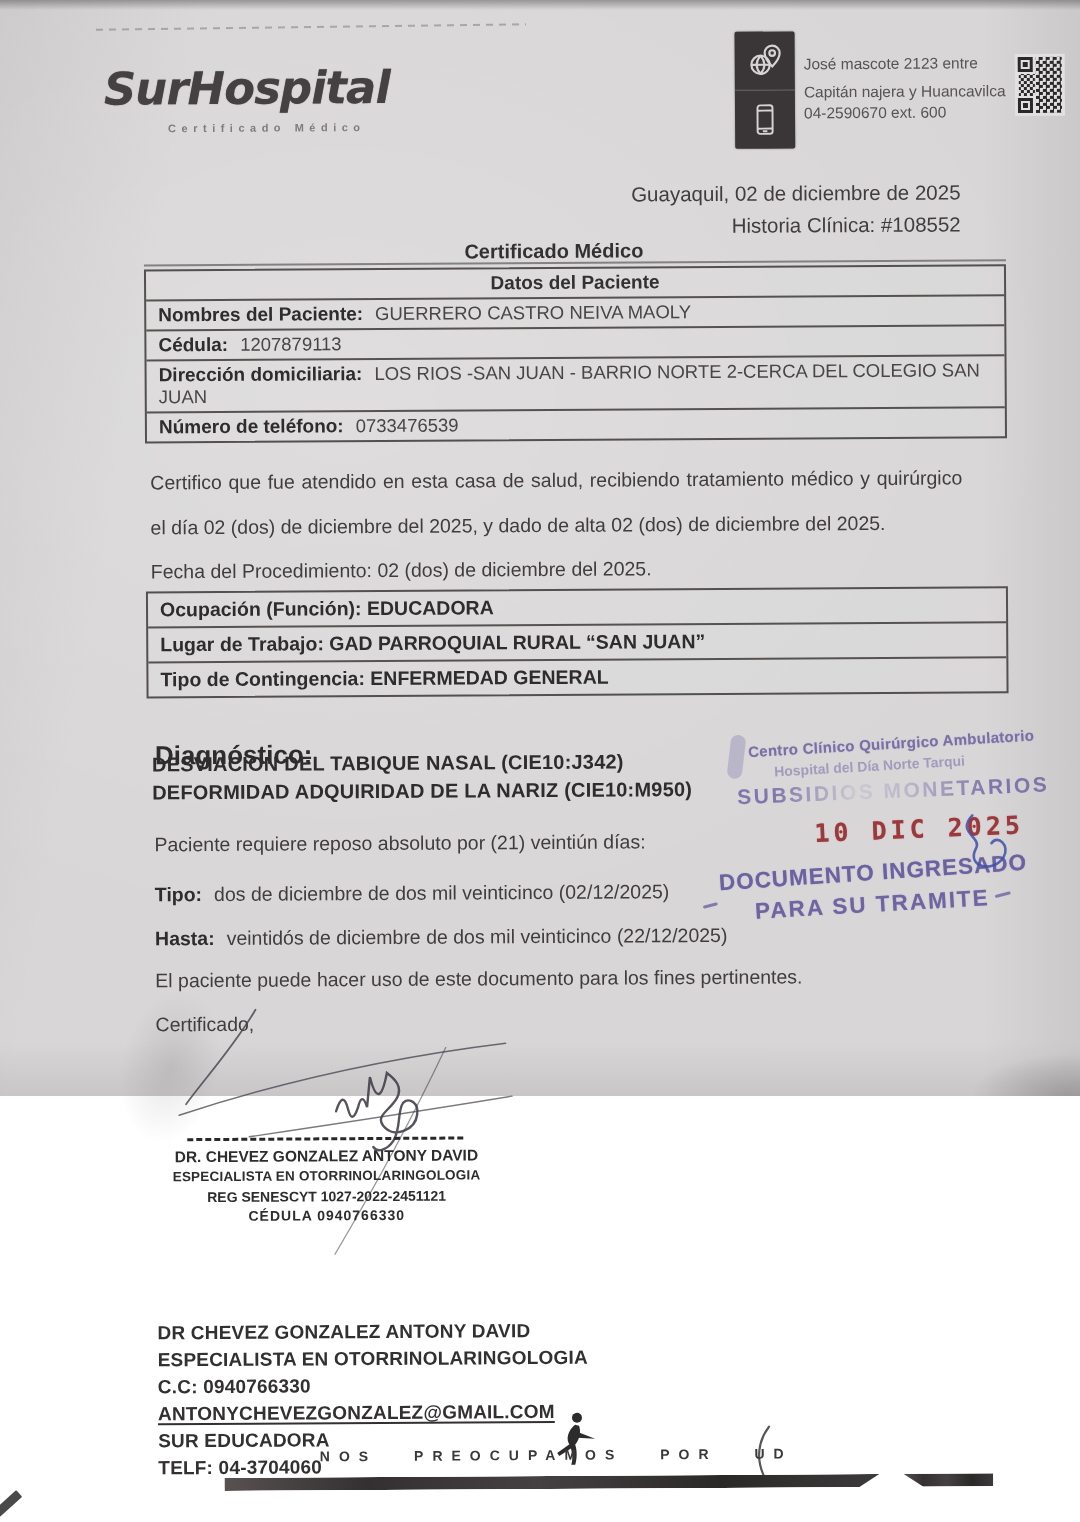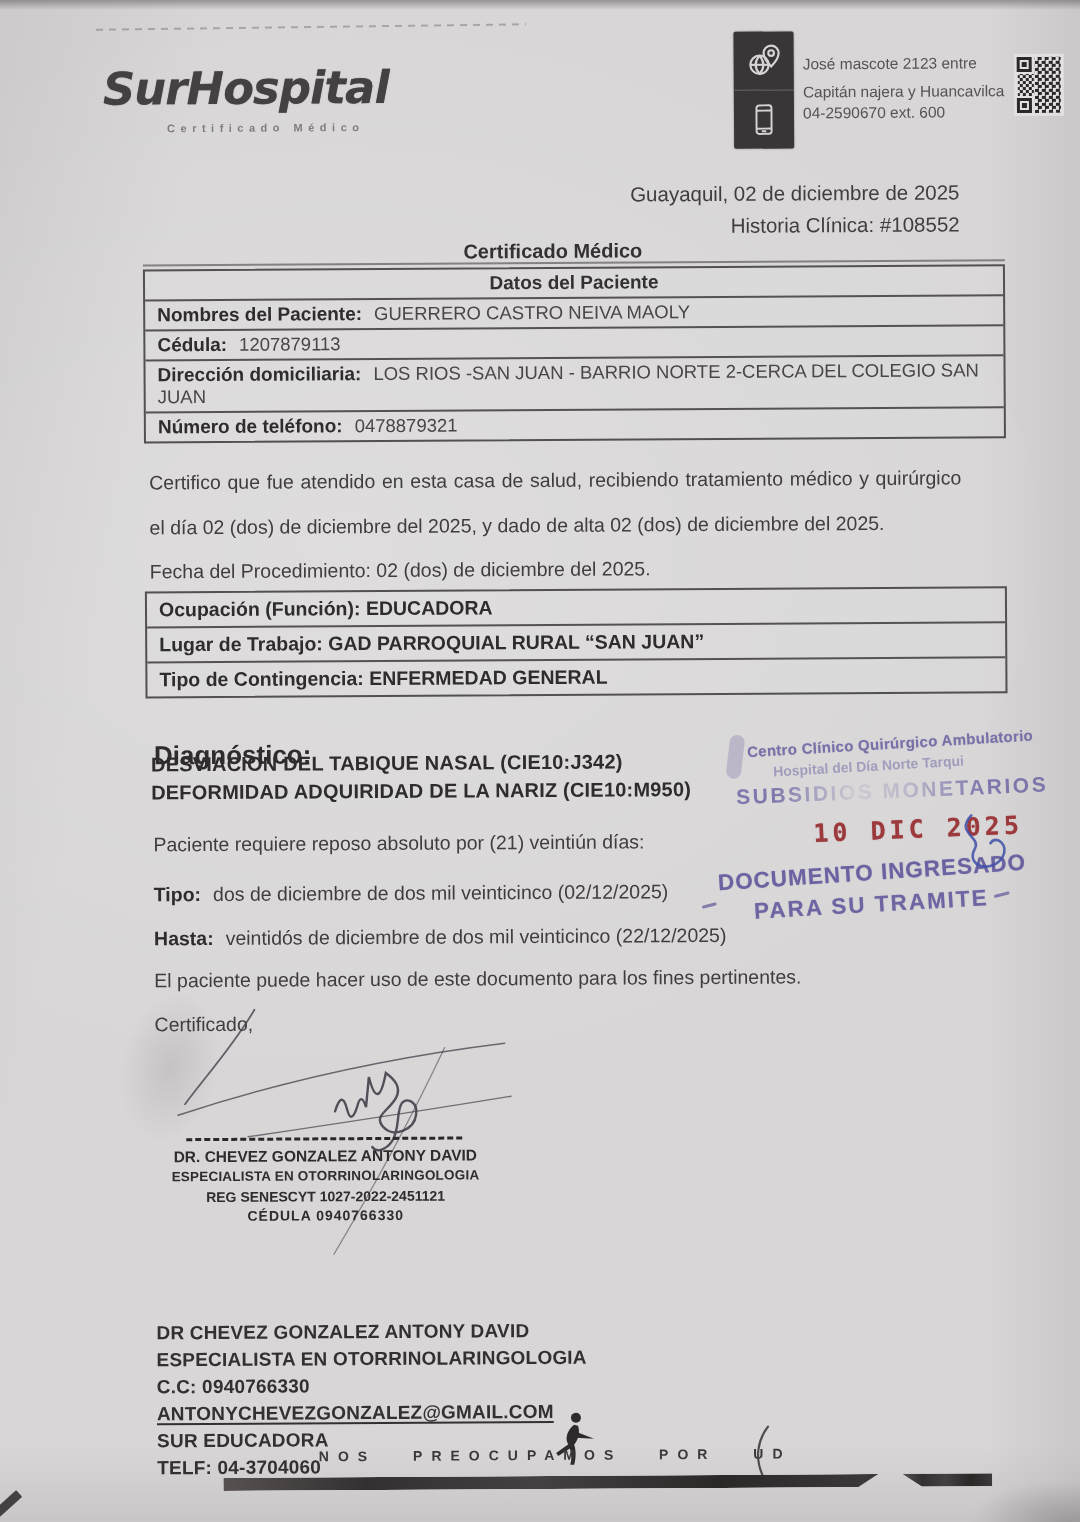--- a/index.html
+++ b/index.html
@@ -1,18 +1,18 @@
 <!DOCTYPE html>
 <html><head>
 <meta charset="utf-8">
 <style>
   html,body{margin:0;padding:0;}
   body{width:1080px;height:1522px;overflow:hidden;font-family:"Liberation Sans",sans-serif;}
   #paper{
-    position:relative;width:1080px;height:1522px;
+    position:relative;width:1080px;height:1096px;
     background:
       radial-gradient(1200px 900px at 32% 36%, rgba(255,255,255,.16), transparent 62%),
       linear-gradient(100deg, rgba(118,114,116,.12), transparent 16%),
       linear-gradient(270deg, rgba(104,100,102,.12), transparent 9%),
       linear-gradient(0deg, rgba(104,100,102,.14), transparent 5%),
       #d8d6d7;
   }
   .abs{position:absolute;}
   #doc{position:absolute;inset:0;transform:rotate(-0.35deg);transform-origin:50% 40%;}
 
@@ -166,21 +166,21 @@
       <div class="trow">
         <span class="lbl">Nombres del Paciente:</span><span class="val">GUERRERO CASTRO NEIVA MAOLY</span>
       </div>
       <div class="trow">
         <span class="lbl">Cédula:</span><span class="val">1207879113</span>
       </div>
       <div class="trow">
         <span class="lbl">Dirección domiciliaria:</span><span class="val">LOS RIOS -SAN JUAN - BARRIO NORTE 2-CERCA DEL COLEGIO SAN JUAN</span>
       </div>
       <div class="trow">
-        <span class="lbl">Número de teléfono:</span><span class="val">0478879321</span>
+        <span class="lbl">Número de teléfono:</span><span class="val">0733476539</span>
       </div>
     </div>
 
     <div class="abs para">Certifico que fue atendido en esta casa de salud, recibiendo tratamiento médico y quirúrgico el día 02 (dos) de diciembre del 2025, y dado de alta 02 (dos) de diciembre del 2025.</div>
     <div class="abs fecha-proc">Fecha del Procedimiento: 02 (dos) de diciembre del 2025.</div>
 
     <div class="abs dtable itable">
       <div class="trow">Ocupación (Función): EDUCADORA</div>
       <div class="trow">Lugar de Trabajo: GAD PARROQUIAL RURAL  “SAN JUAN”</div>
       <div class="trow">Tipo de Contingencia:  ENFERMEDAD GENERAL</div>

